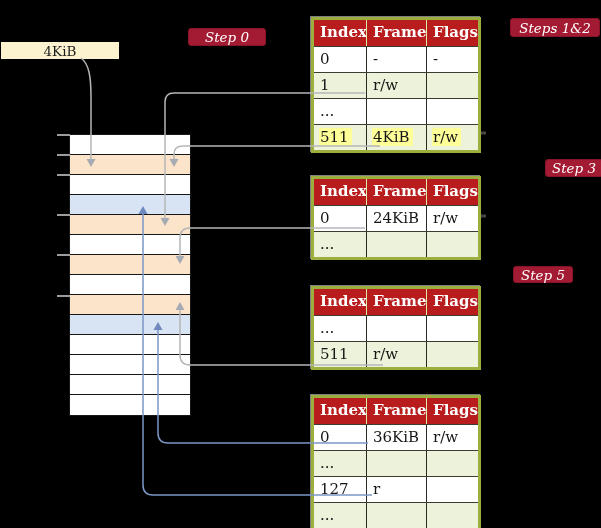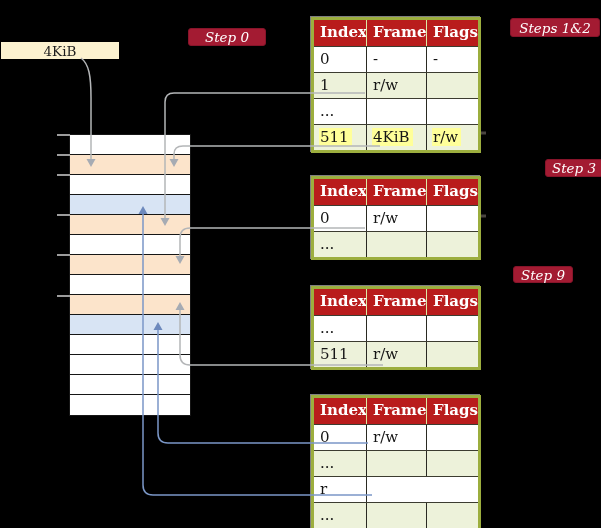--- a/index.html
+++ b/index.html
@@ -66,21 +66,21 @@
 
 <div id="stage">
 
   <div id="frame-size-box">
     <span>4KiB</span>
   </div>
 
   <div class="badge" id="badge-step0">Step 0</div>
   <div class="badge" id="badge-steps12">Steps 1&amp;2</div>
   <div class="badge" id="badge-step3">Step 3</div>
-  <div class="badge" id="badge-step4">Step 9</div>
+  <div class="badge" id="badge-step4">Step 5</div>
 
   <div id="mem">
       <div class="mem-row c-white"></div>
       <div class="mem-row c-orange"></div>
       <div class="mem-row c-white"></div>
       <div class="mem-row c-blue"></div>
       <div class="mem-row c-orange"></div>
       <div class="mem-row c-white"></div>
       <div class="mem-row c-orange"></div>
       <div class="mem-row c-white"></div>
@@ -126,20 +126,21 @@
       </div>
     </div>
   <div class="ptable" id="ptable-1">
       <div class="trow thead">
         <div class="tcell">Index</div>
         <div class="tcell">Frame</div>
         <div class="tcell">Flags</div>
       </div>
       <div class="trow">
         <div class="tcell">0</div>
+        <div class="tcell">24KiB</div>
         <div class="tcell">r/w</div>
       </div>
       <div class="trow shade-green">
         <div class="tcell">...</div>
         <div class="tcell"></div>
         <div class="tcell"></div>
       </div>
     </div>
   <div class="ptable" id="ptable-2">
       <div class="trow thead">
@@ -158,28 +159,30 @@
       </div>
     </div>
   <div class="ptable" id="ptable-3">
       <div class="trow thead">
         <div class="tcell">Index</div>
         <div class="tcell">Frame</div>
         <div class="tcell">Flags</div>
       </div>
       <div class="trow">
         <div class="tcell">0</div>
-        <div class="tcell">r/w</div>
-      </div>
-      <div class="trow shade-green">
-        <div class="tcell">...</div>
-        <div class="tcell"></div>
-        <div class="tcell"></div>
-      </div>
-      <div class="trow">
+        <div class="tcell">36KiB</div>
+        <div class="tcell">r/w</div>
+      </div>
+      <div class="trow shade-green">
+        <div class="tcell">...</div>
+        <div class="tcell"></div>
+        <div class="tcell"></div>
+      </div>
+      <div class="trow">
+        <div class="tcell">127</div>
         <div class="tcell">r</div>
       </div>
       <div class="trow shade-green">
         <div class="tcell">...</div>
         <div class="tcell"></div>
         <div class="tcell"></div>
       </div>
     </div>
 
   <svg id="overlay" width="601" height="528" viewBox="0 0 601 528">

